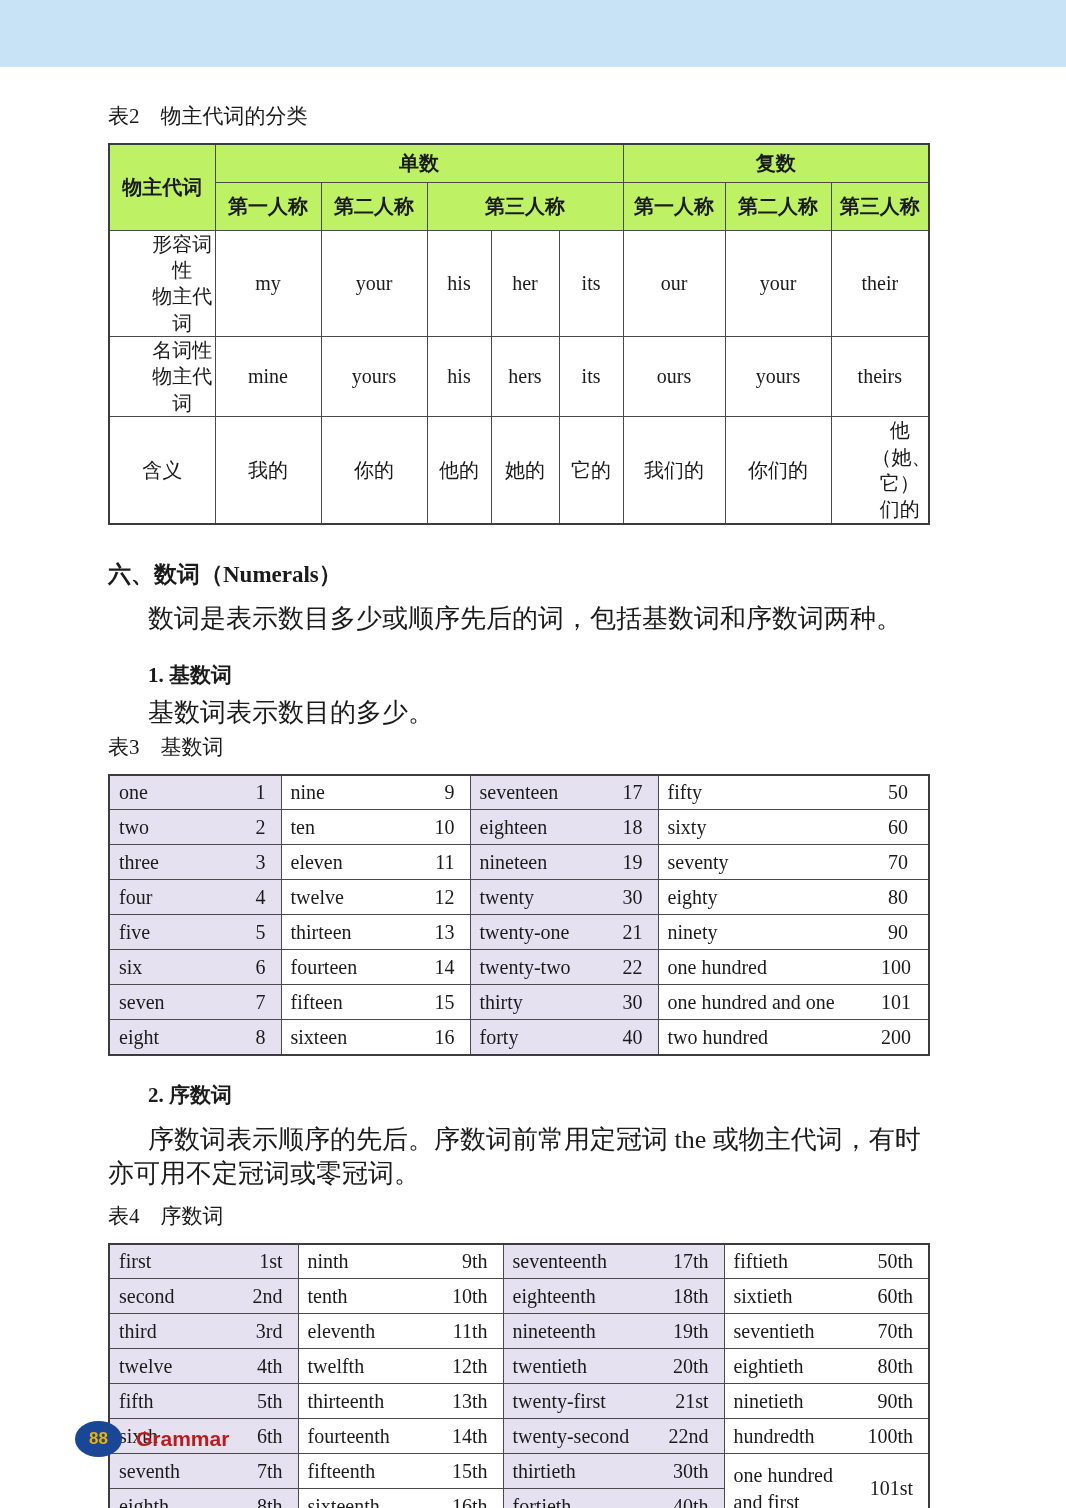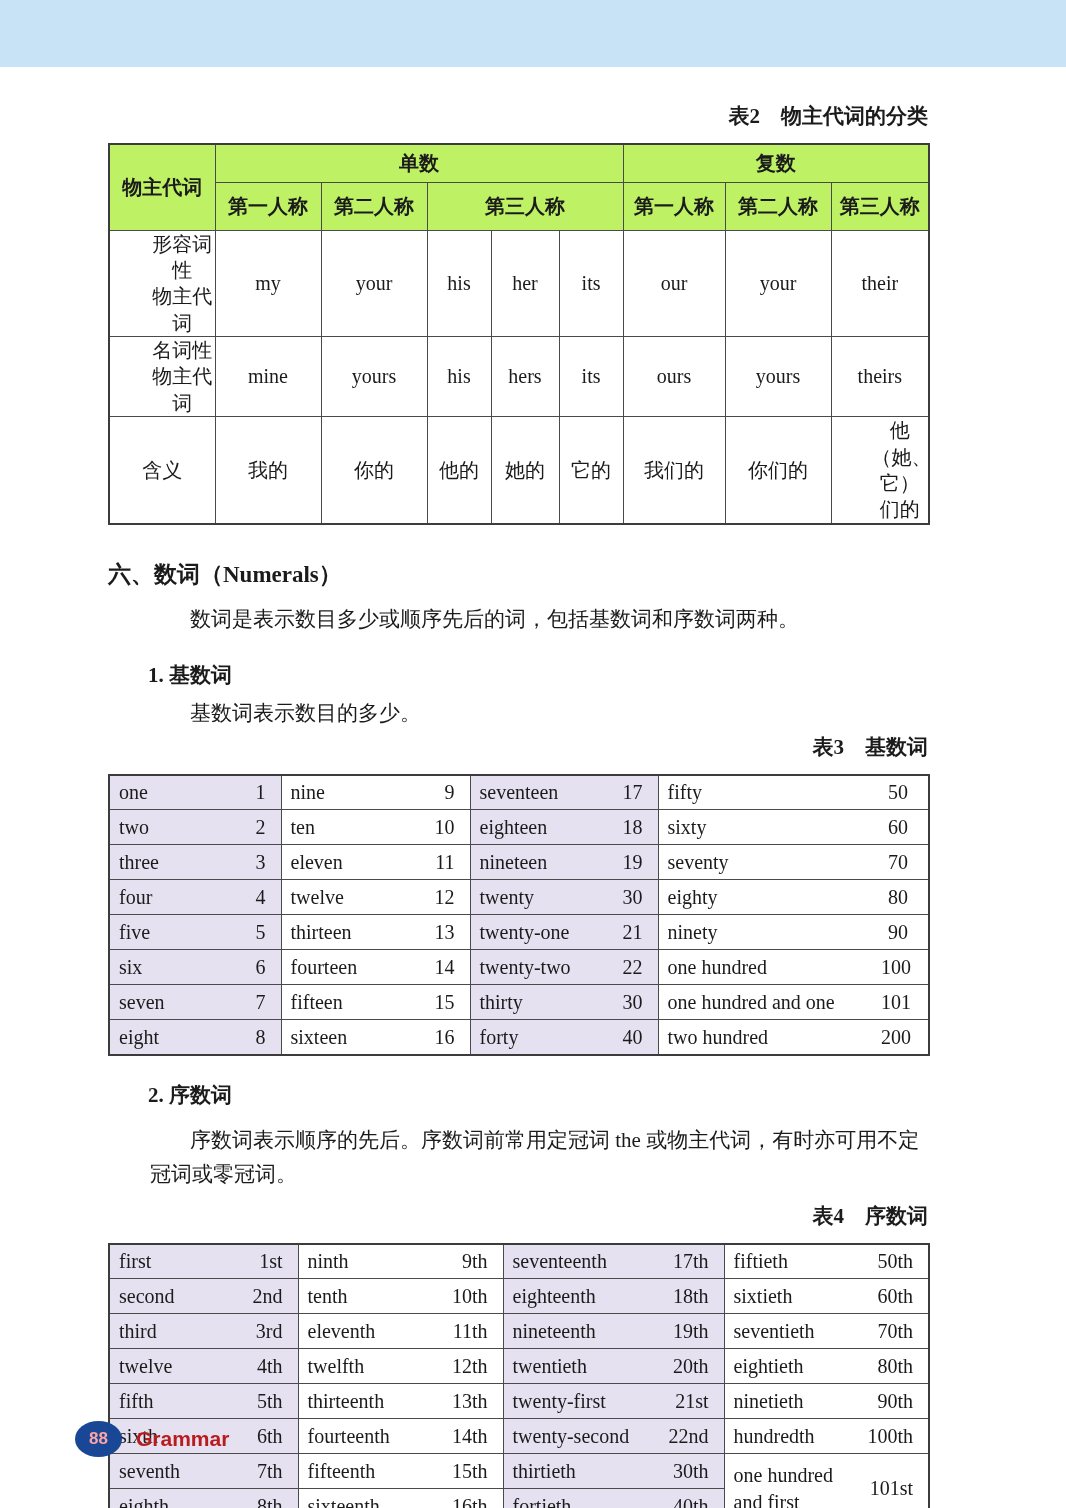--- a/index.html
+++ b/index.html
@@ -6,21 +6,21 @@
   html,body { background:#ffffff; }
   body {
     width:1066px; height:1508px; position:relative; overflow:hidden;
     font-family:"Liberation Serif","DejaVu Serif",serif;
     color:#1b1b1b;
   }
   .topbar { width:1066px; height:67px; background:#c9e3f6; }
   .content { width:820px; margin-left:108px; }
 
   .table-title {
-    text-align:right; font-weight:bold; font-size:21px; line-height:26px;
+    text-align:left; font-weight:normal; font-size:21px; line-height:26px;
   }
   .t2-title { margin-top:36px; }
   .t3-title { margin-top:4px; }
   .t4-title { margin-top:12px; }
 
   table {
     border-collapse:collapse; table-layout:fixed; width:820px;
     font-size:20px; border:2px solid #3c3c3c;
   }
   td {
@@ -38,30 +38,30 @@
   .num { margin-top:14px; }
   .num tr { height:35px;margin-left:30px; }
   .num td.w { text-align:left; padding-left:9px; border-right:0; }
   .num td.n { text-align:right; padding-right:15px; border-left:0; }
   .num td.n4 { padding-right:20px; }
 
   .section-heading {
     margin-top:36px; font-size:23px; font-weight:bold; line-height:28px;
   }
   .para {
-    margin-top:13px; font-size:21px; line-height:34px; text-indent:40px;margin-left:42px;
+    margin-top:13px; font-size:26px; line-height:34px; text-indent:40px;
   }
   .subheading {
     margin-top:24px; margin-left:40px; font-size:21px; font-weight:bold; line-height:30px;
   }
 
   .footer { position:absolute; left:75px; top:1421px; display:flex; align-items:center; }
   .page-badge {
     width:47px; height:36px; border-radius:50%; background:#1a4795;
-    color:#fca5a5; font-family:"Liberation Sans",sans-serif; font-weight:bold;
+    color:#eab308; font-family:"Liberation Sans",sans-serif; font-weight:bold;
     font-size:17px; display:flex; align-items:center; justify-content:center;
   }
   .footer-label {
     margin-left:14px; color:#b91c1c; font-family:"Liberation Sans",sans-serif;
     font-weight:bold; font-size:21px;
   }
 </style>
 </head>
 <body>
 

